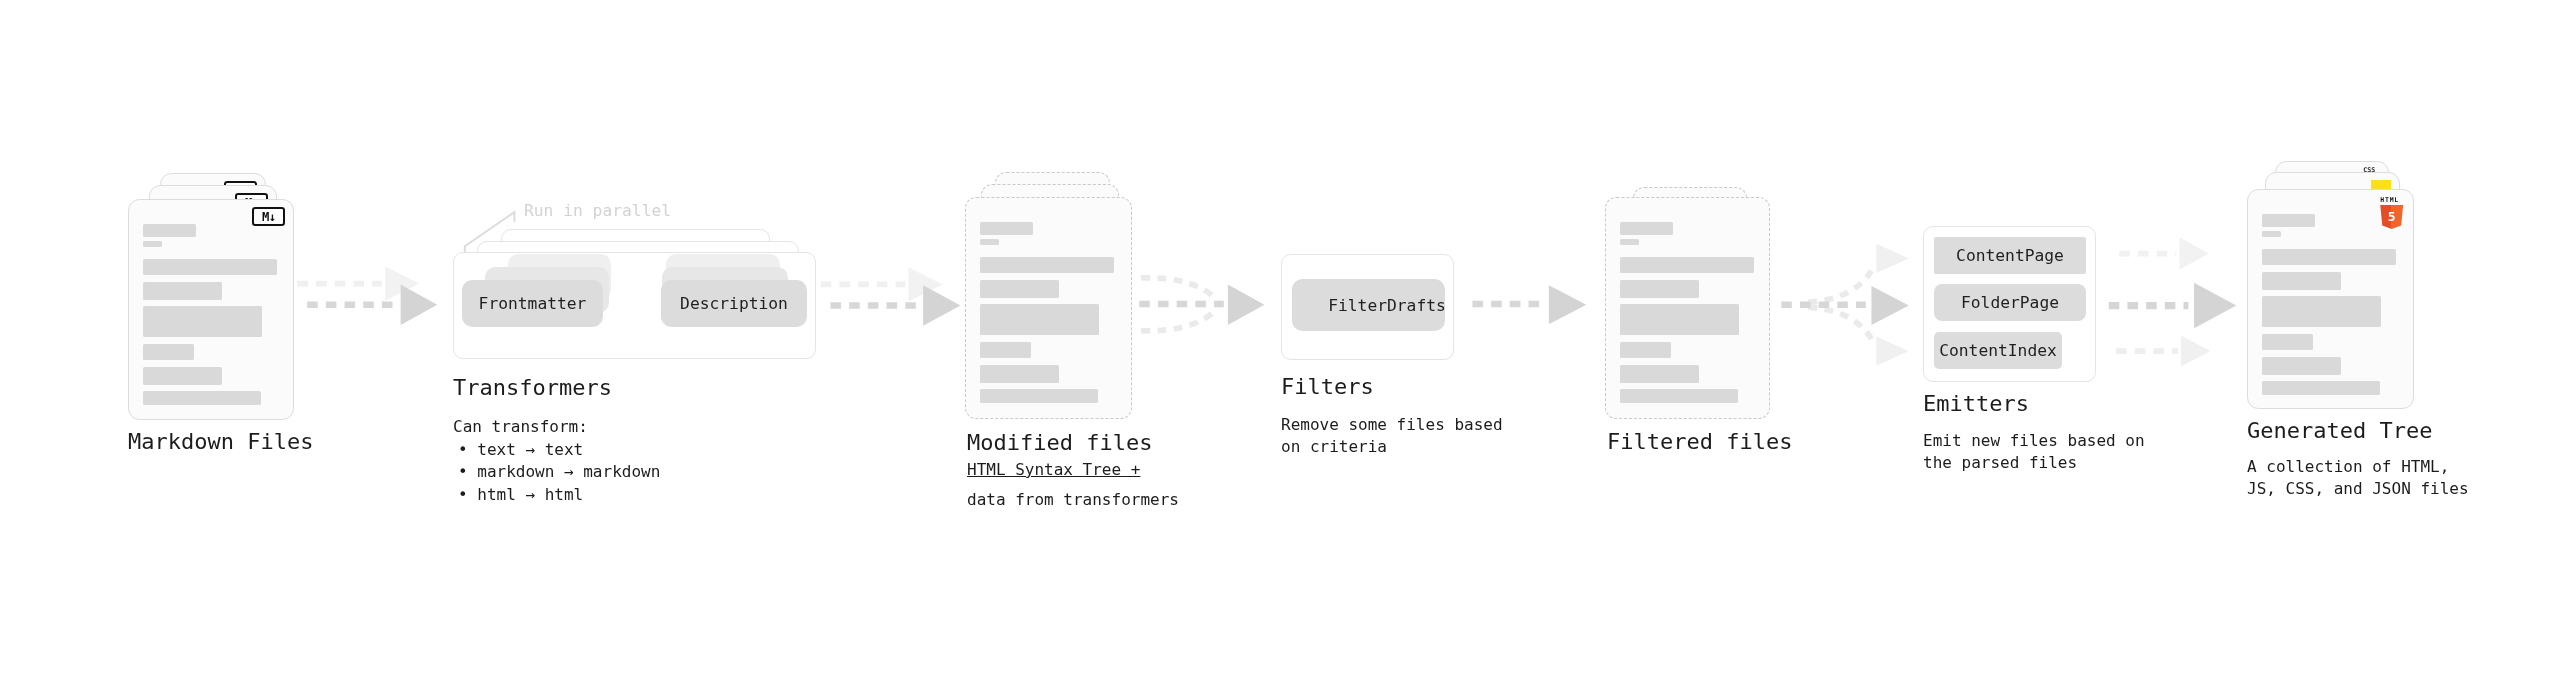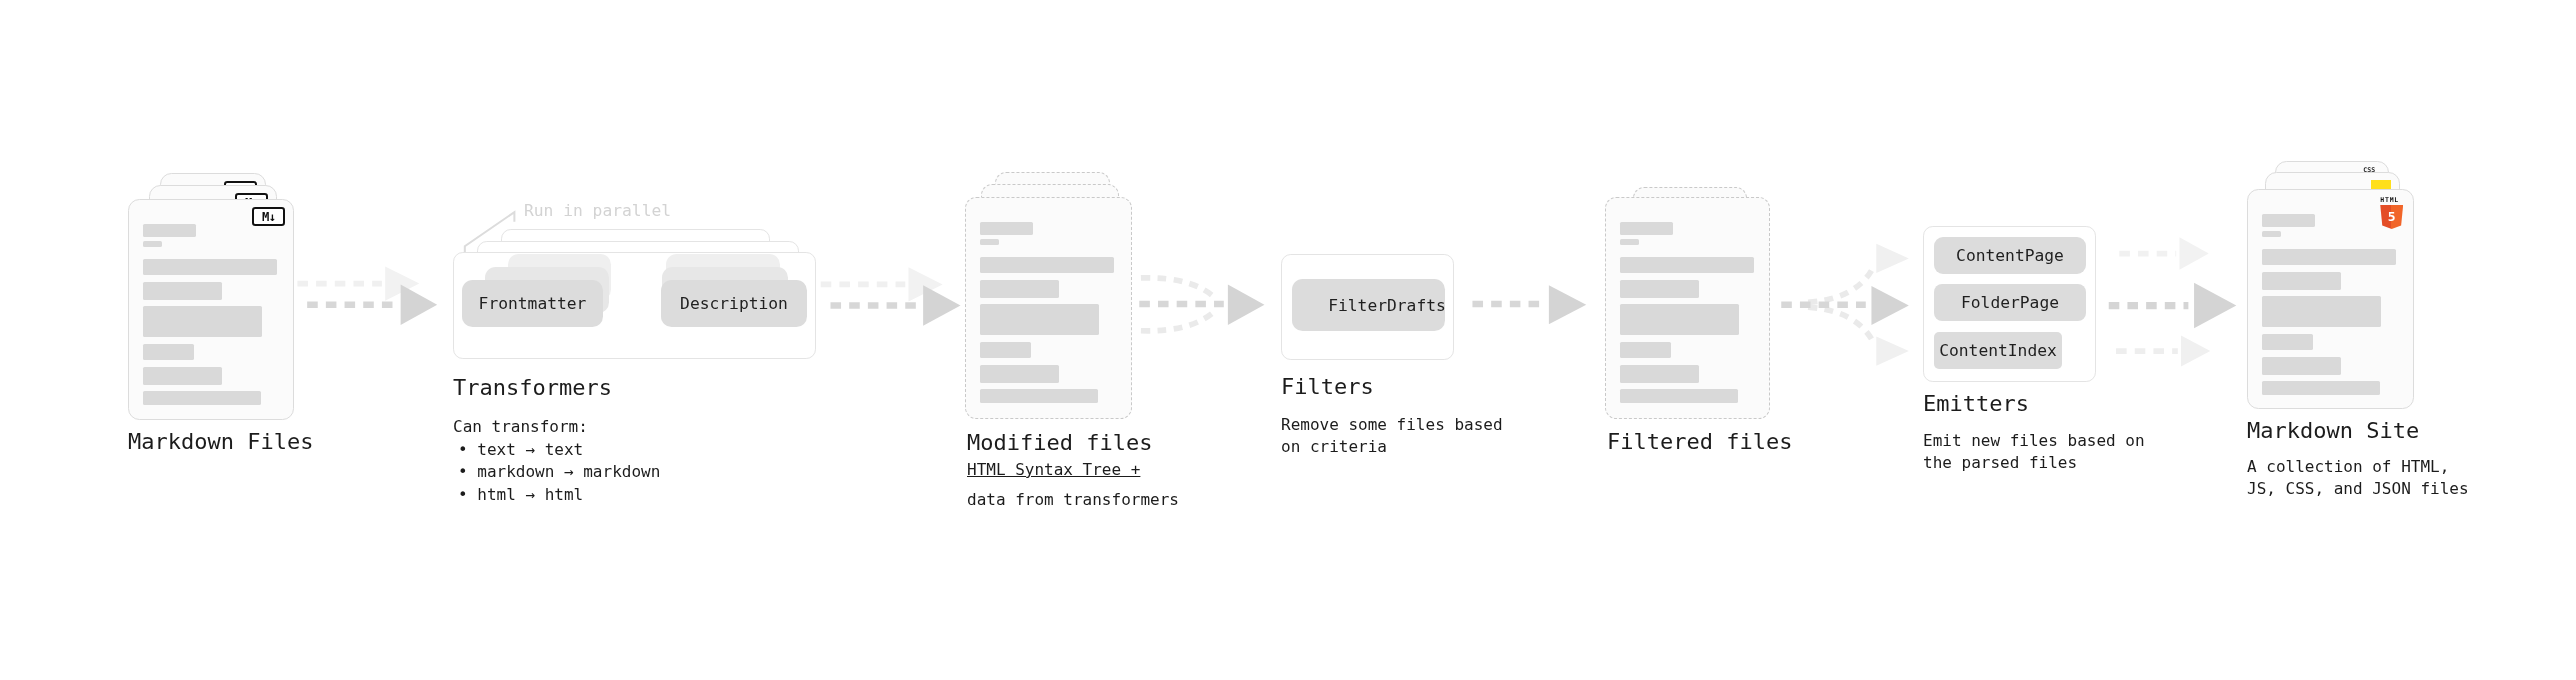--- a/index.html
+++ b/index.html
@@ -192,21 +192,21 @@
         <div class="bar" style="left: 14px; top: 106px; width: 119px; height: 31px;"></div>
         <div class="bar" style="left: 14px; top: 144px; width: 51px; height: 16.3px;"></div>
         <div class="bar" style="left: 14px; top: 167px; width: 79px; height: 18px;"></div>
         <div class="bar" style="left: 14px; top: 191px; width: 118px; height: 14px;"></div>
       </div>
     <div class="title" style="left:1607px;top:430px;">Filtered files</div>
   </div>
 
   <div>
     <div class="panel" style="left:1923px;top:226px;width:173px;height:156px;"></div>
-    <div class="chip" style="left:1934px;top:237px;width:152px;height:37px;border-radius:9px;">ContentPage</div>
+    <div class="chip" style="left:1934px;top:237px;width:152px;height:37px;border-radius:2px;">ContentPage</div>
     <div class="chip" style="left:1934px;top:284px;width:152px;height:37px;border-radius:8.1px;">FolderPage</div>
     <div class="chip" style="left:1934px;top:332px;width:128px;height:37px;border-radius:5px;">ContentIndex</div>
     <div class="title" style="left:1923px;top:392px;">Emitters</div>
     <div class="sub" style="left:1923px;top:431px;">Emit new files based on</div>
     <div class="sub" style="left:1923px;top:453px;">the parsed files</div>
   </div>
 
   <div>
     <div class="doc" style="left:2275px;top:161px;width:114px;height:81px;">
       <div class="css-badge">
@@ -224,19 +224,19 @@
       </div>
     <div class="bar" style="left: 14px; top: 24.4px; width: 53px; height: 12.2px;"></div>
         <div class="bar" style="left: 14px; top: 41px; width: 18.7px; height: 5.7px;"></div>
         <div class="bar" style="left: 14px; top: 59px; width: 134px; height: 16.3px;"></div>
         <div class="bar" style="left: 14px; top: 82px; width: 79px; height: 18px;"></div>
         <div class="bar" style="left: 14px; top: 106px; width: 119px; height: 31px;"></div>
         <div class="bar" style="left: 14px; top: 144px; width: 51px; height: 16.3px;"></div>
         <div class="bar" style="left: 14px; top: 167px; width: 79px; height: 18px;"></div>
         <div class="bar" style="left: 14px; top: 191px; width: 118px; height: 14px;"></div>
       </div>
-    <div class="title" style="left:2247px;top:419px;">Markdown Site</div>
+    <div class="title" style="left:2247px;top:419px;">Generated Tree</div>
     <div class="sub" style="left:2247px;top:457px;">A collection of HTML,</div>
     <div class="sub" style="left:2247px;top:479px;">JS, CSS, and JSON files</div>
   </div>
 
 </div>
 
 
 </body></html>

